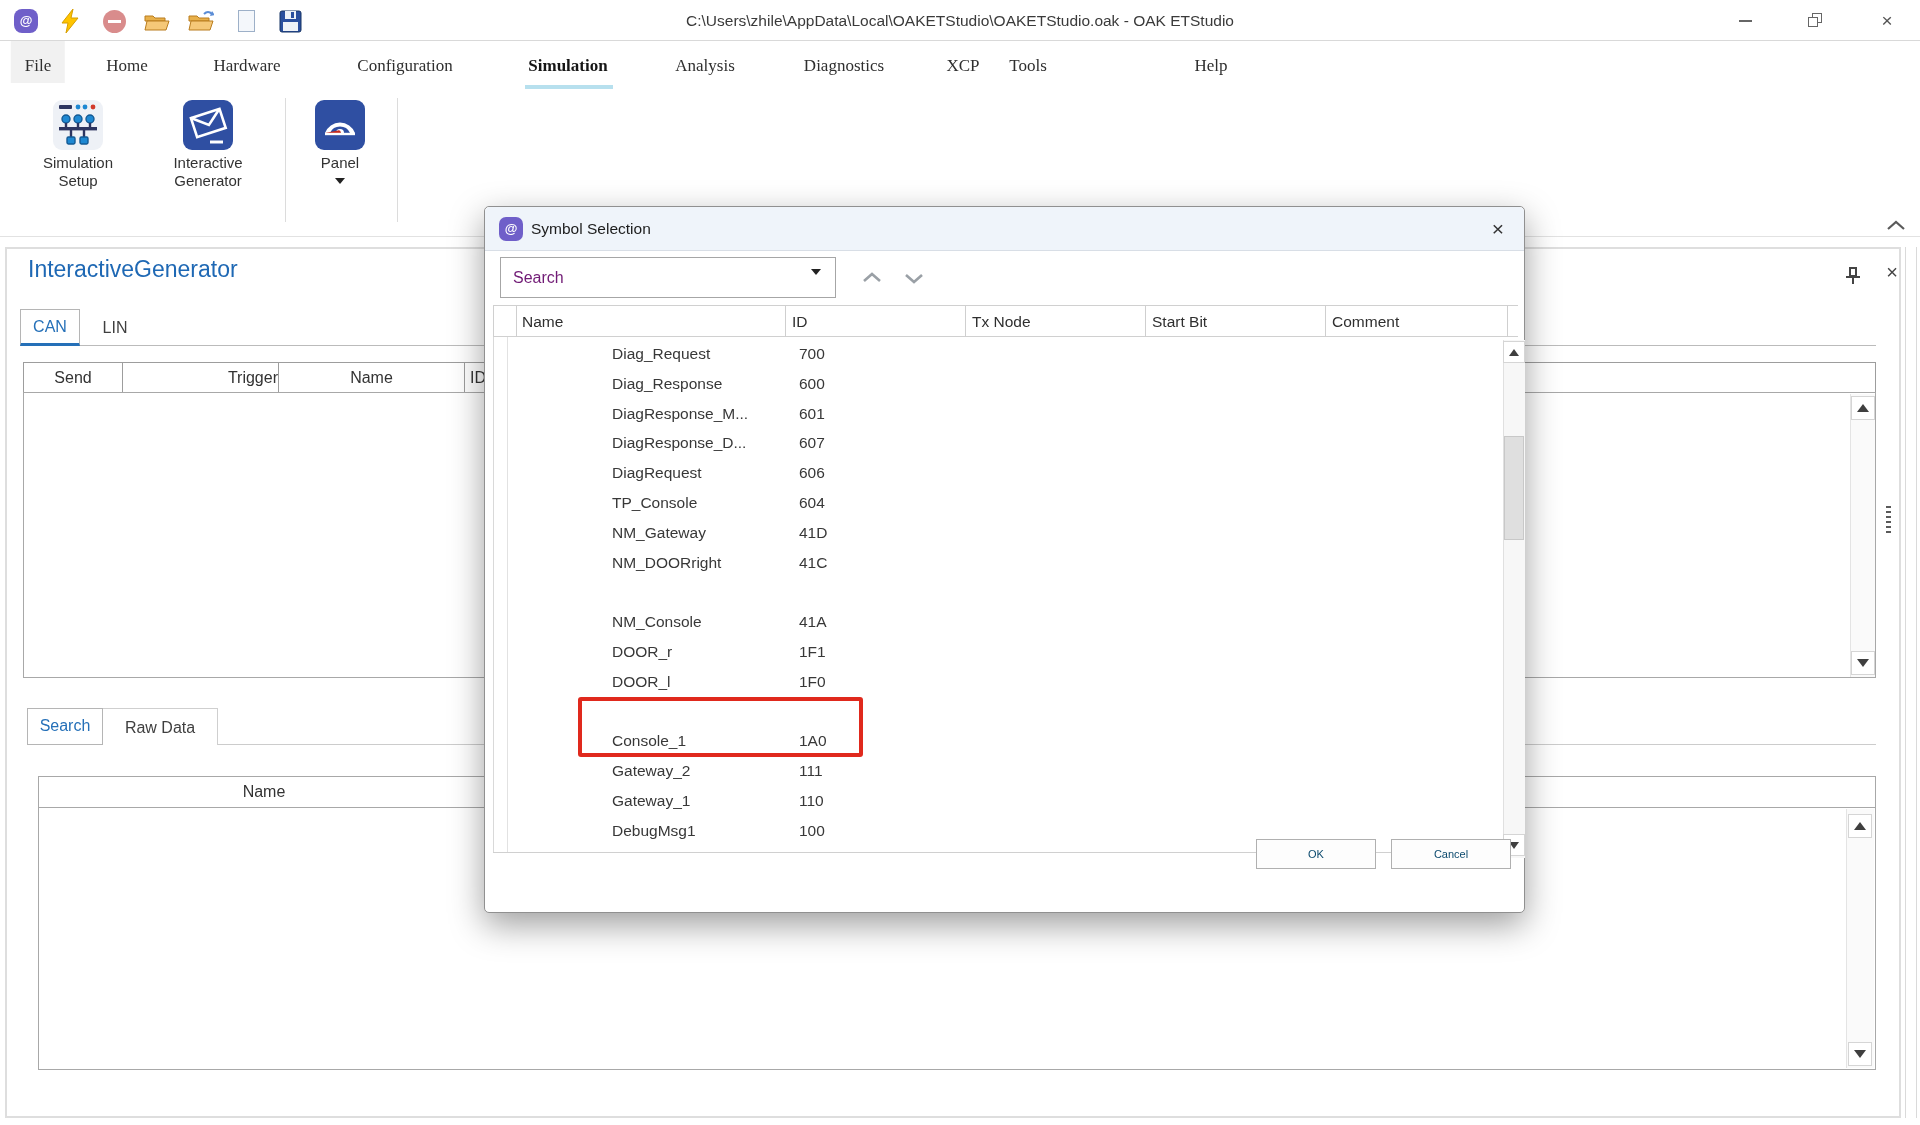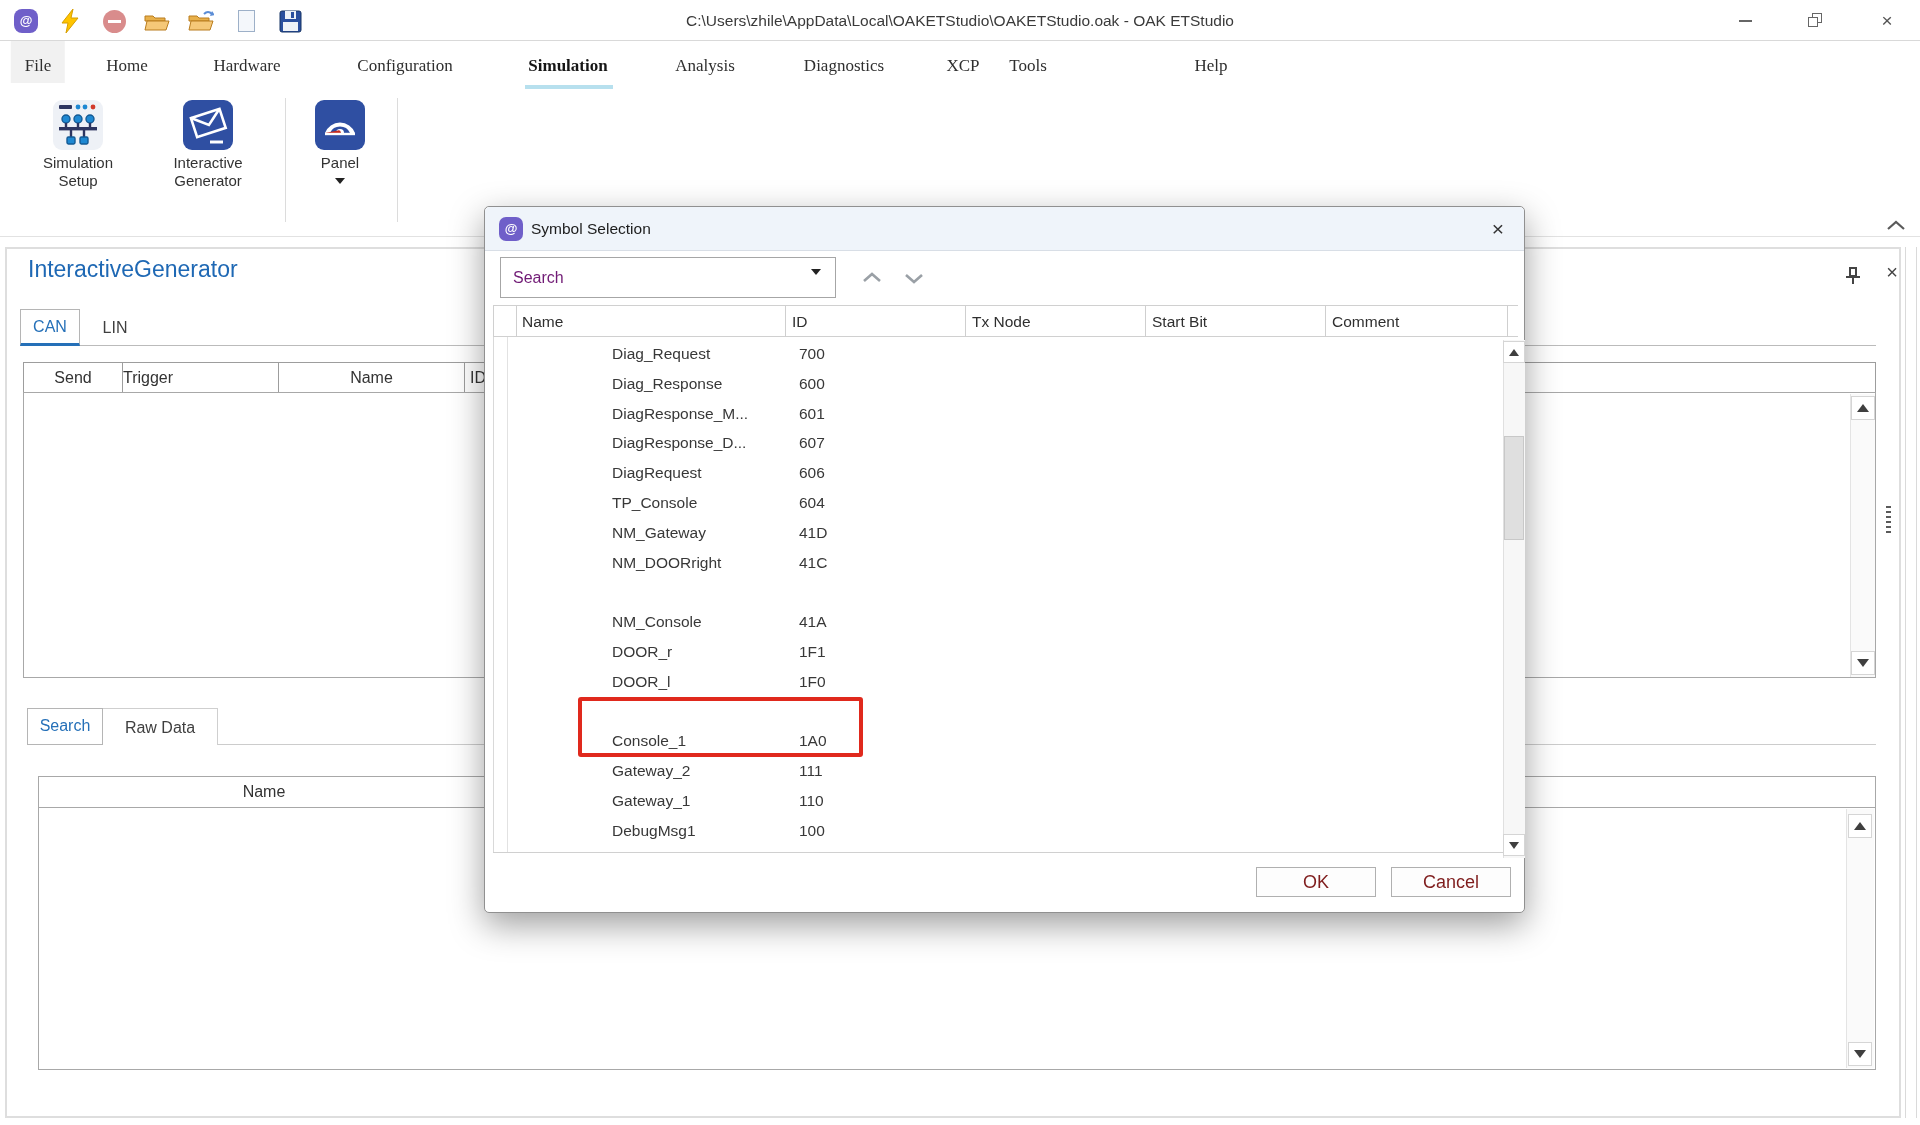--- a/index.html
+++ b/index.html
@@ -123,22 +123,22 @@
   #dlg-sbar-up { position:absolute; left:1018px; top:134px; width:22px; height:22px; }
   #dlg-sbar-down { position:absolute; left:1018px; top:627px; width:22px; height:22px; }
   #dlg-sbar-thumb { position:absolute; left:1019px; top:229px; width:20px; height:104px; background:#dfdfdf;
                     border:1px solid #c8c8c8; }
   .sbar-btn-sm { background:#fff; border:1px solid #d5d5d5; display:flex; align-items:center; justify-content:center; }
   .tri-up-sm { width:0; height:0; border-left:5px solid transparent; border-right:5px solid transparent;
                border-bottom:7px solid #3f3f3f; }
   .tri-dn-sm { width:0; height:0; border-left:5px solid transparent; border-right:5px solid transparent;
                border-top:7px solid #3f3f3f; }
 
-  .dlg-btn { position:absolute; top:660px; width:120px; height:30px; background:#fdfdfd;
-             border:1px solid #b0b0b0; font-size:18px; color:#7f1d1d; text-align:center; line-height:28px; }
+  .dlg-btn { position:absolute; top:632px; width:120px; height:30px; background:#fdfdfd;
+             border:1px solid #b0b0b0; font-size:11px; color:#0c4a6e; text-align:center; line-height:28px; }
   #btn-ok { left:771px; }
   #btn-cancel { left:906px; }
 </style>
 </head>
 <body>
 
 <div id="stage">
 
   <div id="titlebar" class="abs">
     <span class="qicon" style="left:13px">
@@ -280,21 +280,21 @@
       </svg>
   </div>
   <div id="panel-close" class="abs">×</div>
 
   <div id="tab-can" class="tabbox">CAN</div>
   <div id="tab-lin" class="tabbox">LIN</div>
   <div id="tabline-top" class="abs"></div>
 
   <div id="msg-header" class="abs">
       <div class="msg-hcell" style="left: 0px; width: 99px; text-align: center;">Send</div>
-      <div class="msg-hcell" style="left: 99px; width: 156px; text-align: left;">Trigger</div>
+      <div class="msg-hcell" style="left: 99px; width: 156px; text-align: right;">Trigger</div>
       <div class="msg-hcell" style="left: 255px; width: 186px; text-align: center;">Name</div>
       <div class="msg-hcell" style="left: 441px; width: 62px; text-align: left; padding-left: 5px;">ID</div>
     </div>
   <div id="msg-body" class="abs"></div>
   <div class="sbar-track" style="left:1850px; top:394px; width:25px; height:283px;"></div>
   <div class="sbar-btn" style="left:1851px; top:396px;">
       <span class="tri-up"></span>
     </div>
   <div class="sbar-btn" style="left:1851px; top:651px;">
       <span class="tri-down"></span>

